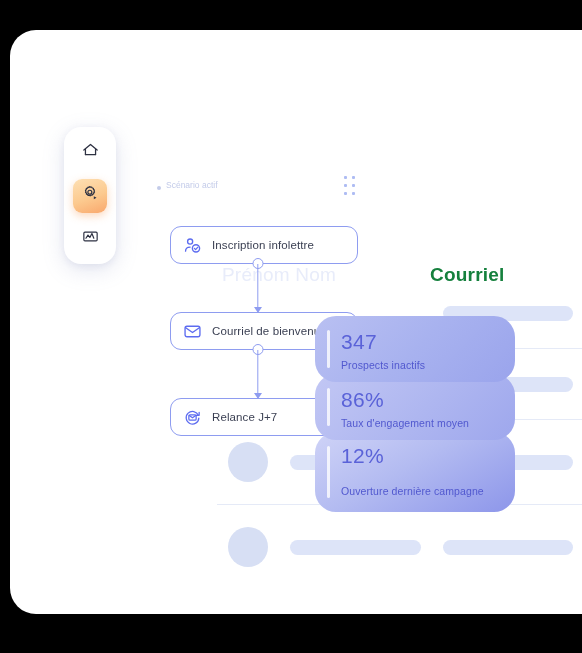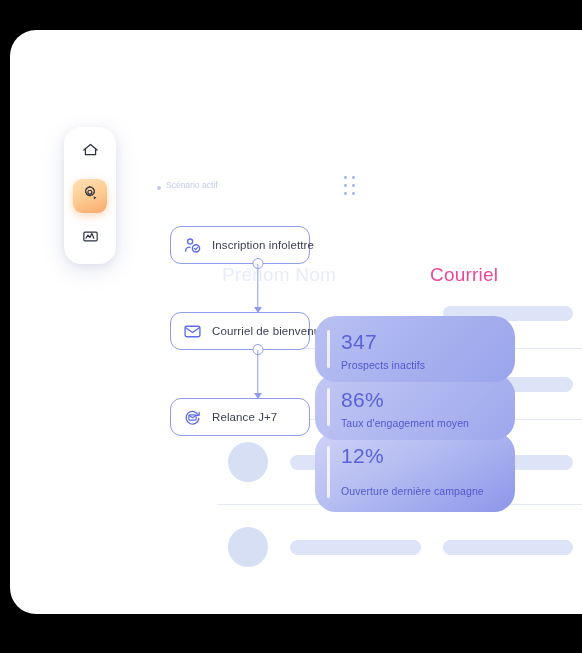--- a/index.html
+++ b/index.html
@@ -77,21 +77,21 @@
   
   .ghost-head {
     position: absolute;
     font-size: 19px;
     letter-spacing: .2px;
     color: #e8ecfa;
     font-weight: 400;
     white-space: nowrap;
   }
   .ghost-head.first  { left: 212px; top: 234px; }
-  .ghost-head.second { left: 420px; top: 234px; color: #ec4899; }
+  .ghost-head.second { left: 420px; top: 234px; color: #15803d; font-weight: bold; }
 
   
   .auto-panel {
     position: absolute;
     left: 147px;
     top: 143px;
     width: 200px;
   }
   .auto-title {
     font-size: 13.5px;
@@ -132,21 +132,21 @@
 
   
   .flow {
     position: absolute;
     left: 160px;
     top: 196px;
     width: 176px;
   }
   .node {
     position: relative;
-    width: 140px;
+    width: 188px;
     height: 38px;
     border: 1.3px solid #8e9cf0;
     border-radius: 11px;
     background: #ffffff;
     display: flex;
     align-items: center;
     padding-left: 12px;
     gap: 10px;
   }
   .node-label {

